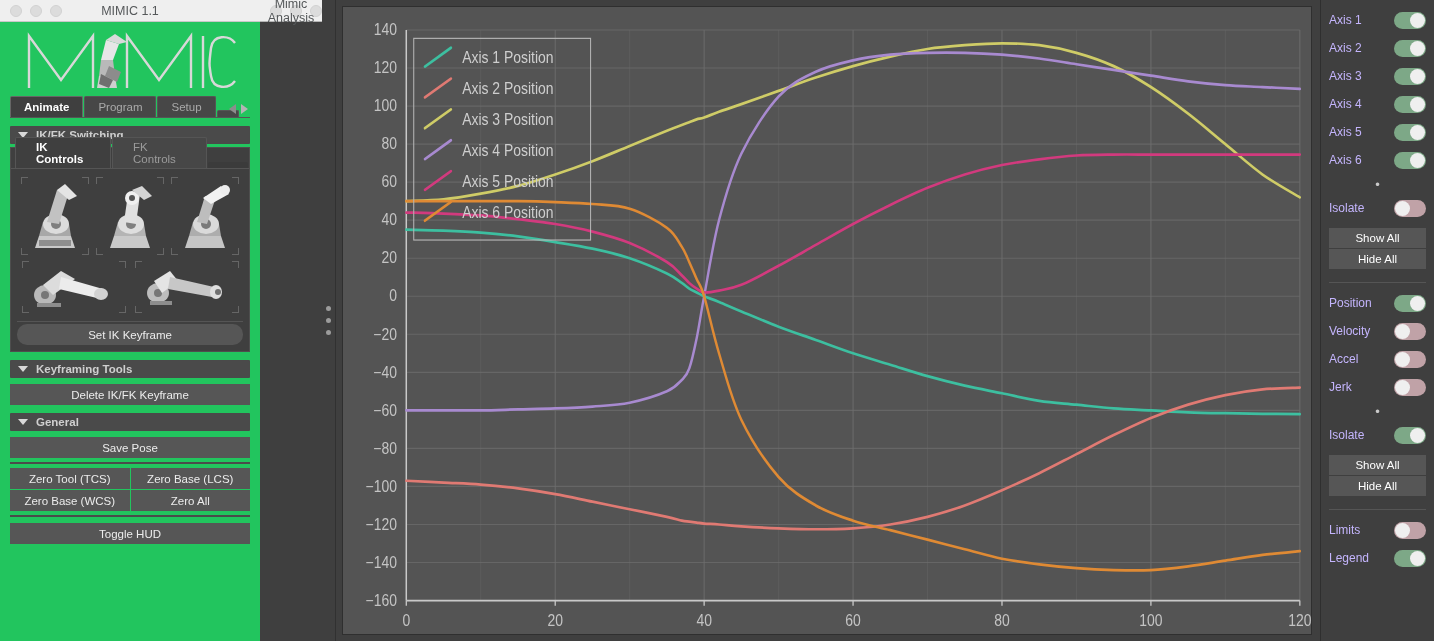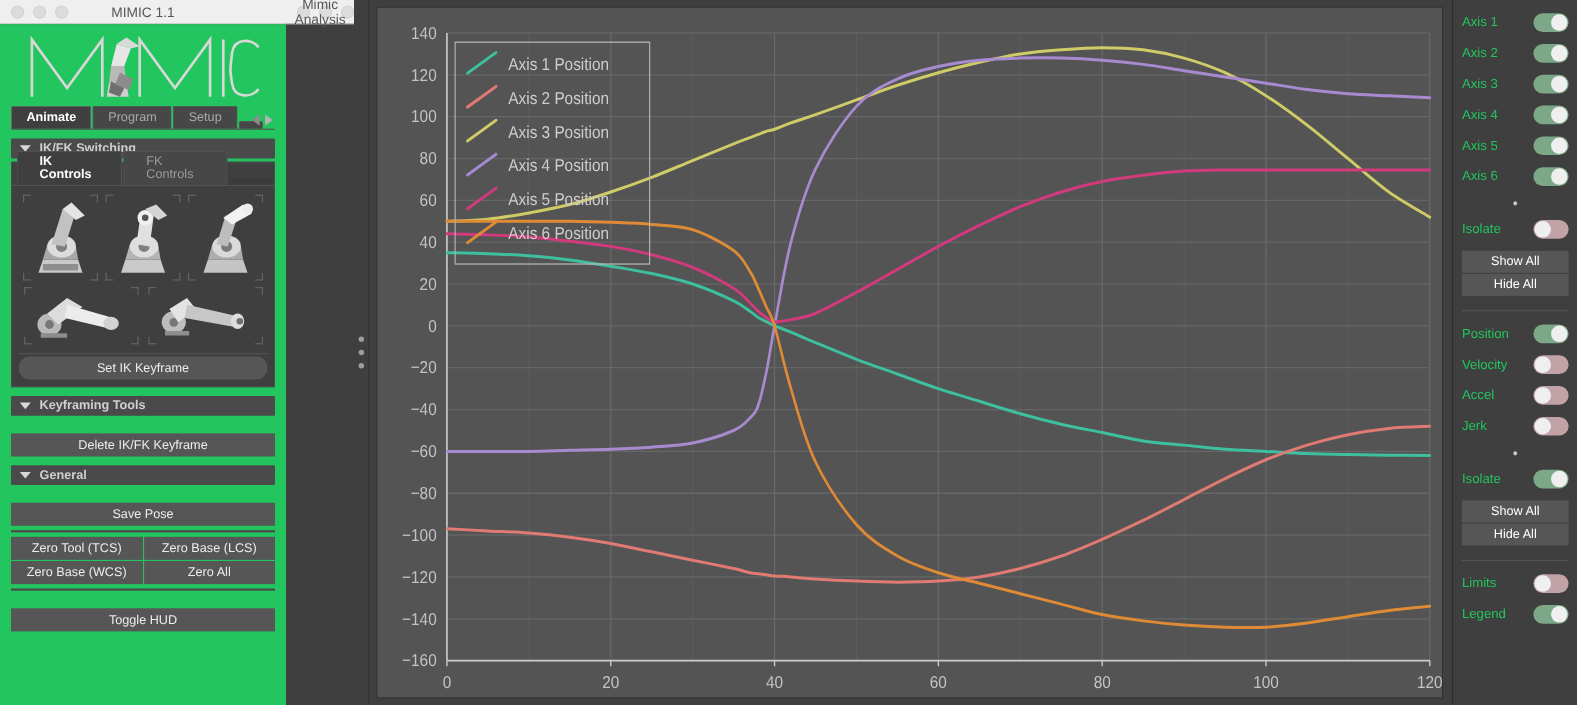--- a/index.html
+++ b/index.html
@@ -78,40 +78,40 @@
   .chk-box { width: 13px; height: 13px; background: #3a3a3a; border: 1px solid #6e6e6e; position: relative; }
   .chk-box::after { content: "✔"; position: absolute; left: 0px; top: -2px; font-size: 12px; color: #e8e8e8; }
   .chk-lbl { font-size: 11.5px; color: #d2d2d2; }
 
   .btn {
     display: flex; align-items: center; justify-content: center;
     background: #565656; color: #ececec; font-size: 11.5px;
     height: 21px; border: none; text-align: center;
   }
   .btn.wide { margin: 0 6px 6px 6px; border-radius: 10px; }
-  .btn-stack { margin: 16px 10px 0 10px; border-radius: 17px; }
+  .btn-stack { margin: 6px 10px 0 10px; border-radius: 17px; }
   .btn-stack .btn { margin-bottom: 1px; }
   .btn-pair { display: flex; gap: 1px; margin: 0 10px; }
   .btn-pair .btn { flex: 1; }
   .sep-line { height: 2px; background: #4b4b4b; margin: 4px 10px; }
 
   
   .right-window { flex: 1; height: 641px; display: flex; background: #3f3f3f; }
   .rw-body { flex: 1; display: flex; background: #3f3f3f; position: relative; overflow: hidden; }
 
   .splitter { width: 14px; background: #3f3f3f; display: flex; align-items: center; justify-content: center; border-right: 1px solid #313131; }
   .splitter-dots { display: flex; flex-direction: column; gap: 7px; }
   .splitter-dots i { display: block; width: 5px; height: 5px; border-radius: 50%; background: #9c9c9c; }
 
   .plot-outer { flex: 1; padding: 6px 8px 6px 6px; }
   .plot-frame { width: 100%; height: 100%; background: #545454; border: 1px solid #2f2f2f; position: relative; }
 
   .right-panel { width: 114px; background: #3f3f3f; border-left: 1px solid #2f2f2f; padding: 6px 8px 0 8px; display: flex; flex-direction: column; }
   .tg-row { display: flex; align-items: center; justify-content: space-between; height: 28px; }
-  .tg-lbl { font-size: 12px; color: #22c55e; }
+  .tg-lbl { font-size: 12px; color: #c4b5fd; }
   .toggle { width: 32px; height: 17px; border-radius: 9px; position: relative; flex: none; }
   .toggle.on { background: #7da887; }
   .toggle.off { background: #c0a2a7; }
   .toggle .knob { position: absolute; top: 1px; width: 15px; height: 15px; border-radius: 50%; background: #efefef; }
   .toggle.on .knob { right: 1px; }
   .toggle.off .knob { left: 1px; }
   .dot-mark { text-align: center; color: #c9c9c9; font-size: 13px; line-height: 10px; padding: 6px 0 4px 0; letter-spacing: 0; }
   .panel-btn {
     background: #565656; color: #fff; font-size: 11.5px; height: 20px;
     display: flex; align-items: center; justify-content: center; margin-bottom: 1px;

